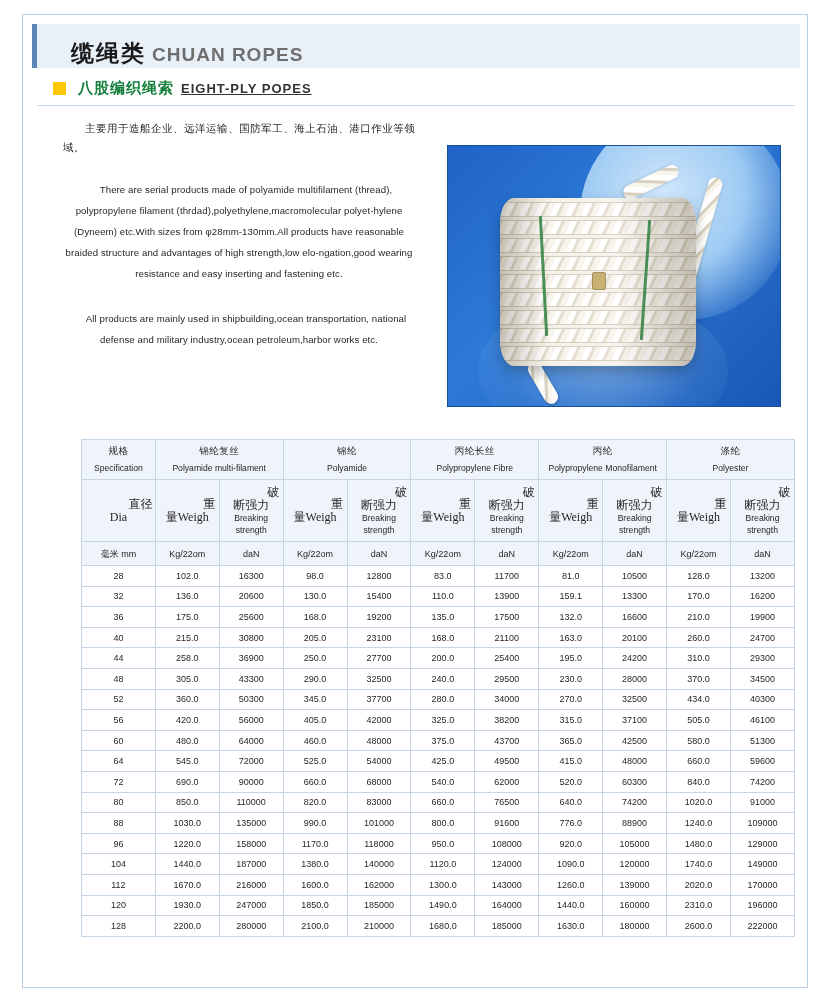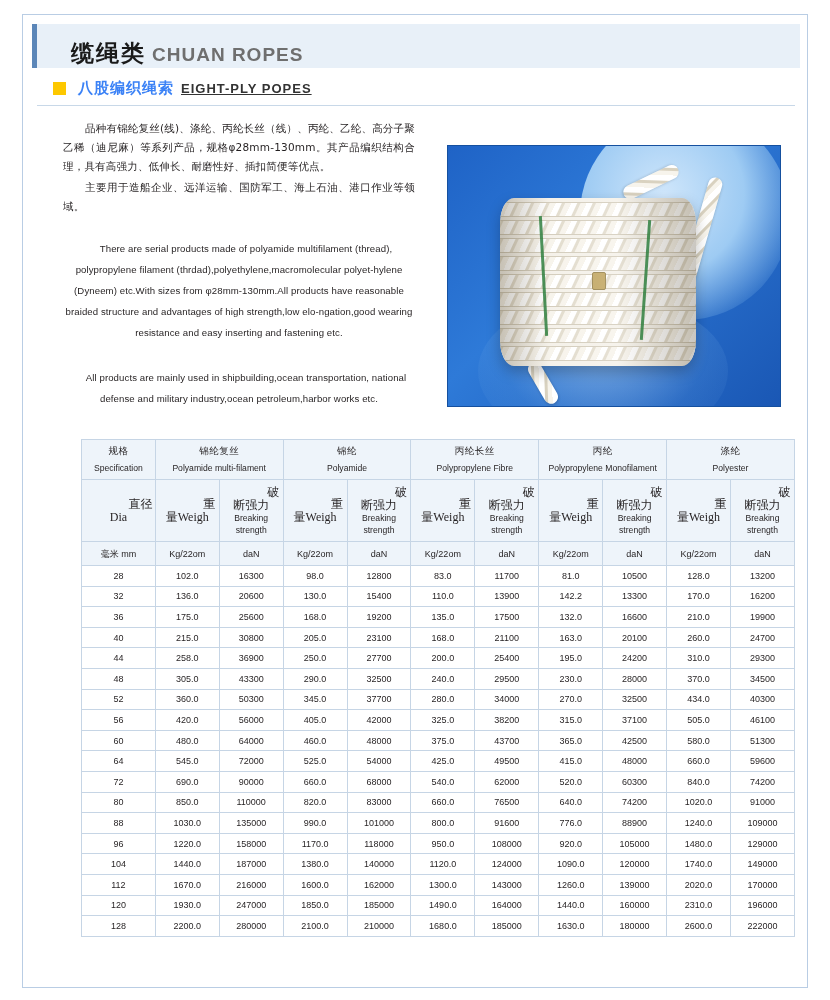--- a/index.html
+++ b/index.html
@@ -59,21 +59,21 @@
     width: 13px; height: 13px;
     background: #fdc800;
     margin-left: 16px;
     margin-right: 12px;
     flex: 0 0 auto;
   }
   .sub-cn {
     font-family: "DejaVu Sans", sans-serif;
     font-size: 15px;
     font-weight: bold;
-    color: #3b82f6;
+    color: #15803d;
     letter-spacing: 1px;
   }
   .sub-en {
     font-size: 13px;
     font-weight: bold;
     color: #333333;
     letter-spacing: 1px;
     margin-left: 7px;
     text-decoration: underline;
   }
@@ -259,21 +259,20 @@
   </div>
 
   <div class="subtitle-row">
     <span class="yellow-square"></span>
     <span class="sub-cn">八股编织绳索</span>
     <span class="sub-en">EIGHT-PLY POPES</span>
   </div>
   <div class="rule"></div>
 
   <div class="text-col">
-    <p class="cn-para">品种有锦纶复丝(线)、涤纶、丙纶长丝（线）、丙纶、乙纶、高分子聚乙稀（迪尼麻）等系列产品，规格φ28mm-130mm。其产品编织结构合理，具有高强力、低伸长、耐磨性好、插扣简便等优点。</p>
     <p class="cn-para">主要用于造船企业、远洋运输、国防军工、海上石油、港口作业等领域。</p>
     <div class="en-block">
       <p class="en-para indent">There are serial products made of polyamide multifilament (thread), polypropylene filament (thrdad),polyethylene,macromolecular polyet-hylene (Dyneem) etc.With sizes from φ28mm-130mm.All products have reasonable braided structure and advantages of high strength,low elo-ngation,good wearing resistance and easy  inserting and fastening etc.</p>
       <p class="en-para indent" style="margin-top:24px">All products are mainly used in shipbuilding,ocean transportation, national defense and military industry,ocean petroleum,harbor works etc.</p>
     </div>
   </div>
 
   <div class="photo">
     <div class="glow"></div>
     <div class="glow2"></div>
@@ -395,21 +394,21 @@
             <td>13200</td>
           </tr>
           <tr>
             <td>32</td>
             <td>136.0</td>
             <td>20600</td>
             <td>130.0</td>
             <td>15400</td>
             <td>110.0</td>
             <td>13900</td>
-            <td>142.2</td>
+            <td>159.1</td>
             <td>13300</td>
             <td>170.0</td>
             <td>16200</td>
           </tr>
           <tr>
             <td>36</td>
             <td>175.0</td>
             <td>25600</td>
             <td>168.0</td>
             <td>19200</td>

